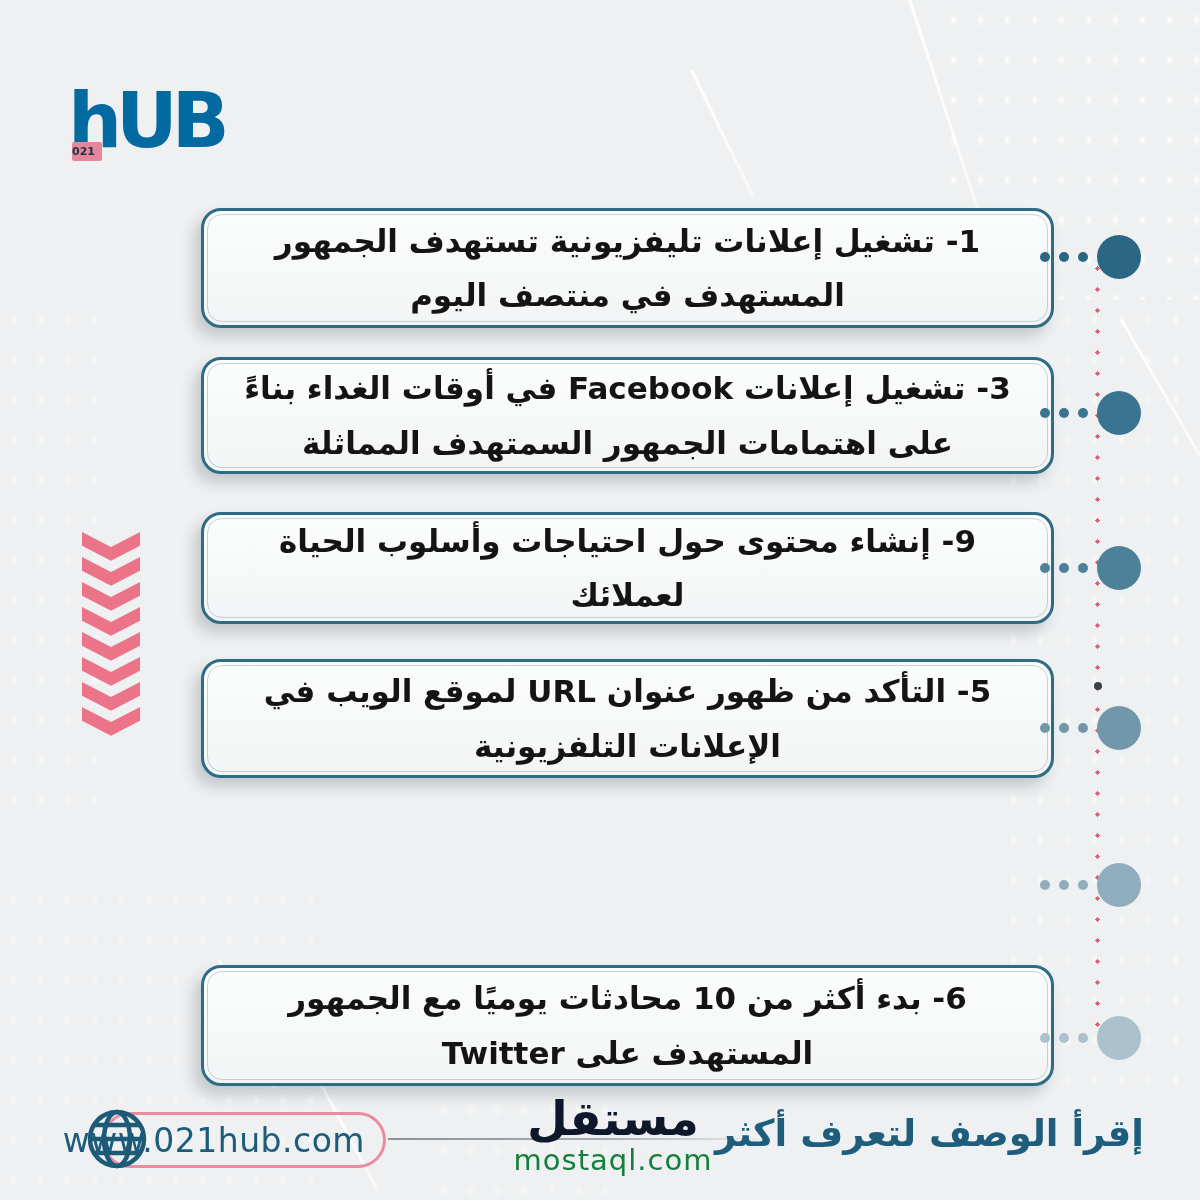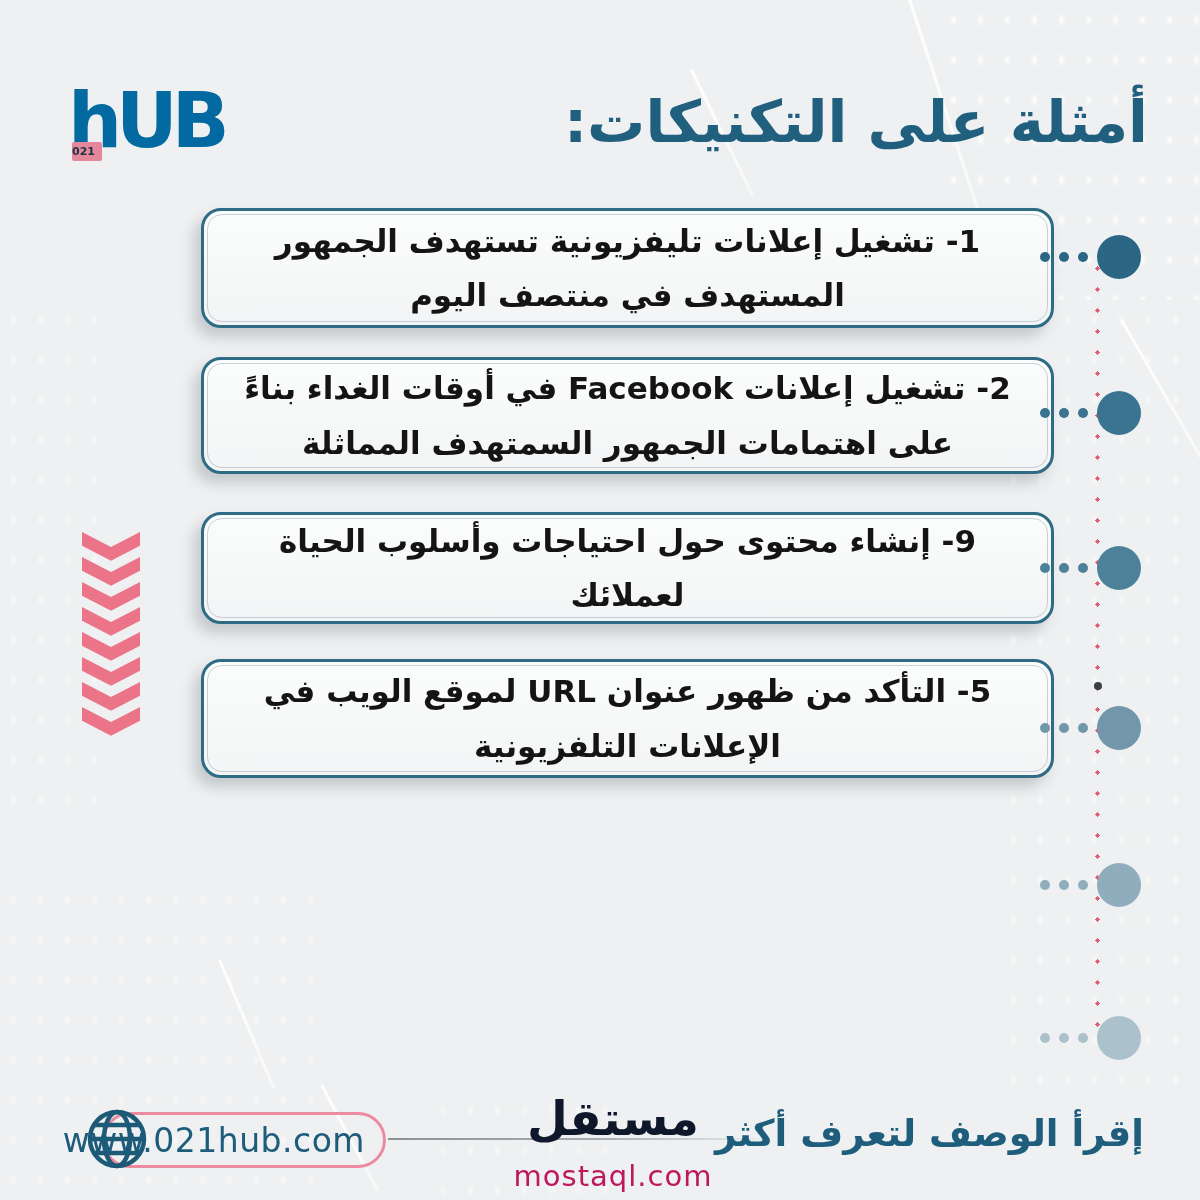--- a/index.html
+++ b/index.html
@@ -68,21 +68,21 @@
 
   
   .pill{position:absolute;left:102px;top:1112px;width:284px;height:56px;border:3px solid #ec8ba0;
     border-radius:32px;display:flex;align-items:center;justify-content:flex-end;padding-right:18px;box-sizing:border-box;}
   .url{font-size:33px;color:#1d5c7b;letter-spacing:.5px;}
   .globe{position:absolute;left:84px;top:1106px;width:66px;height:66px;}
   .hline{position:absolute;left:388px;top:1138px;width:386px;height:2px;
     background:linear-gradient(to right,#8f9093,#a9abad 55%,rgba(170,170,170,0));}
   .watermark{position:absolute;left:498px;top:1094px;width:230px;text-align:center;pointer-events:none;}
   .wm-ar{font-size:47px;font-weight:bold;color:#0f172a;line-height:50px;}
-  .wm-en{font-size:29px;color:#be185d;letter-spacing:1px;line-height:32px;margin-top:16px;}
+  .wm-en{font-size:29px;color:#15803d;letter-spacing:1px;line-height:32px;}
   .cta{position:absolute;right:56px;top:1112px;direction:rtl;text-align:left;
     font-size:37px;font-weight:bold;color:#1e5e7c;}
 </style>
 </head>
 <body>
 
 <div class="canvas">
 
   <div class="dots-pattern dp1"></div>
   <div class="dots-pattern dp2"></div>
@@ -92,36 +92,38 @@
   <div class="diag dgA"></div>
   <div class="diag dgB"></div>
   <div class="diag dgC"></div>
   <div class="diag dgD"></div>
   <div class="diag dgE"></div>
 
   <div class="logo">
     <div class="logo-text">hUB</div>
     <div class="logo-badge">021</div>
   </div>
-  <div class="title">أمثلة على التكنيكات:</div>
 
   <div class="rail" style="background-image: radial-gradient(3.6px, rgb(226, 94, 117) 60%, transparent 62%);"></div>
   <div class="dark-dot" style="background: rgb(58, 63, 69);"></div>
 
   <div class="box b1">
     <div class="box-text">1- تشغيل إعلانات تليفزيونية تستهدف الجمهور المستهدف في منتصف اليوم</div>
   </div>
   <div class="box b2">
-    <div class="box-text">2- تشغيل إعلانات Facebook في أوقات الغداء بناءً على اهتمامات الجمهور السمتهدف المماثلة</div>
+    <div class="box-text">3- تشغيل إعلانات Facebook في أوقات الغداء بناءً على اهتمامات الجمهور السمتهدف المماثلة</div>
   </div>
   <div class="box b3">
     <div class="box-text">9- إنشاء محتوى حول احتياجات وأسلوب الحياة لعملائك</div>
   </div>
   <div class="box b4">
     <div class="box-text">5- التأكد من ظهور عنوان URL لموقع الويب في الإعلانات التلفزيونية</div>
+  </div>
+  <div class="box b6">
+    <div class="box-text">6- بدء أكثر من 10 محادثات يوميًا مع الجمهور المستهدف على Twitter</div>
   </div>
 
   <div class="node n1">
     <span class="mini-dot" style="background: rgb(43, 102, 133);"></span>
     <span class="mini-dot" style="background: rgb(43, 102, 133);"></span>
     <span class="mini-dot" style="background: rgb(43, 102, 133);"></span>
     <span class="big-dot" style="background: rgb(43, 102, 133);"></span>
   </div>
   <div class="node n2">
     <span class="mini-dot" style="background: rgb(59, 116, 144);"></span>

